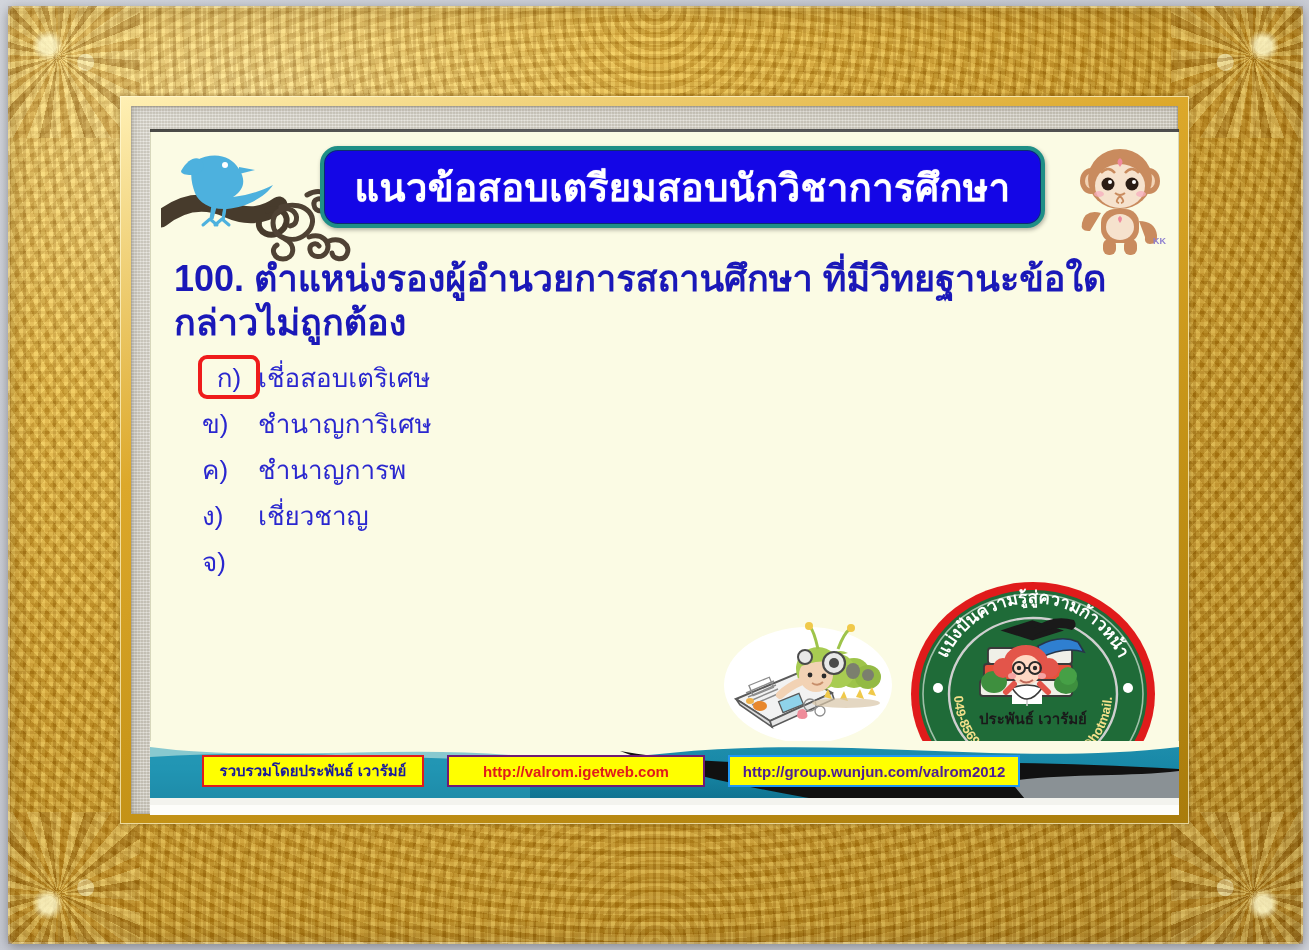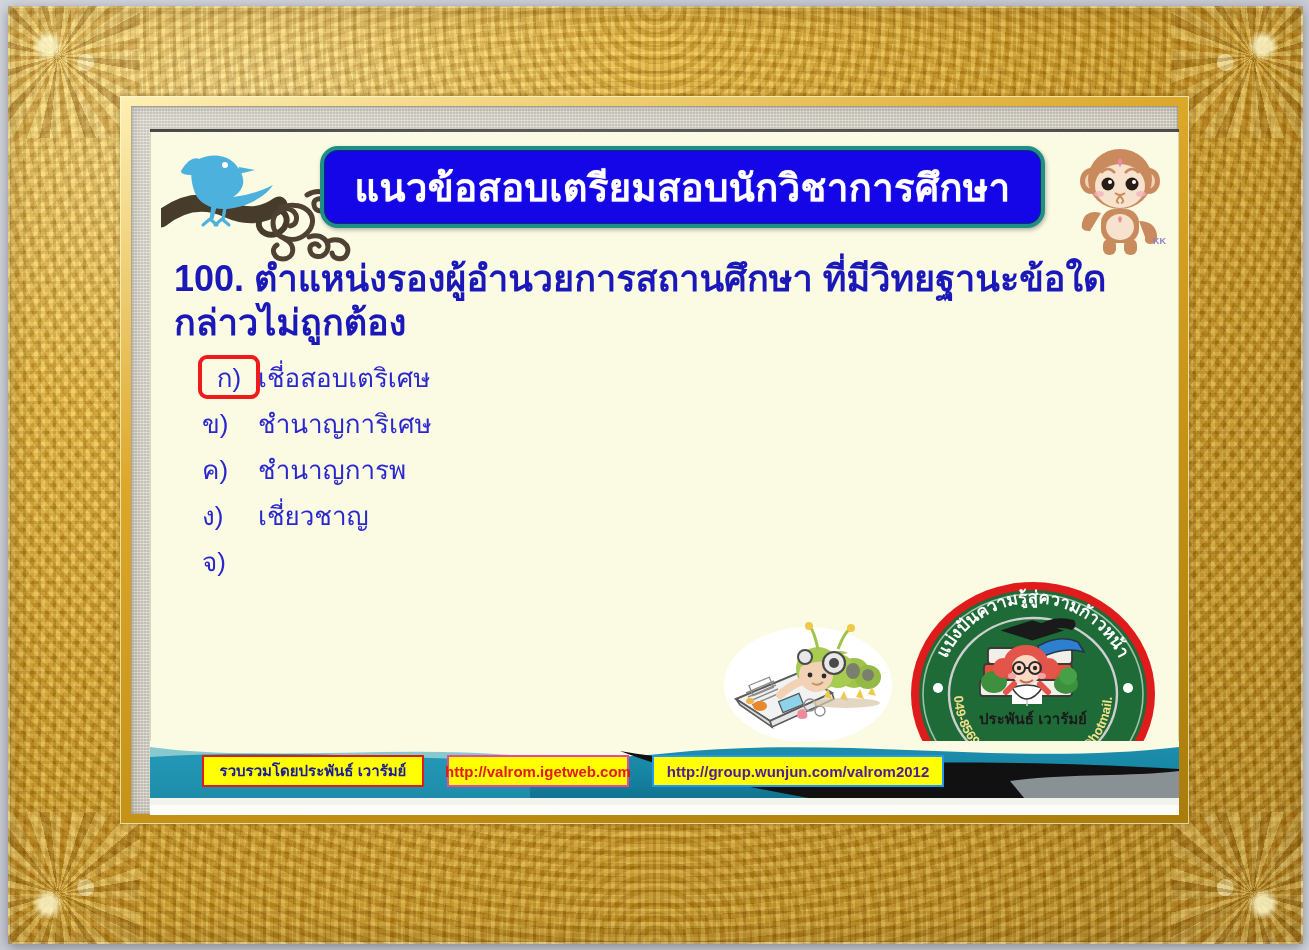--- a/index.html
+++ b/index.html
@@ -185,21 +185,21 @@
   }
   .ribbon {
     background: #ffff00;
     height: 32px;
     display: flex; align-items: center; justify-content: center;
     padding: 0 10px;
     white-space: nowrap;
     font-size: 15px;
   }
   .ribbon.r1 { border: 2px solid #e01b1b; color: #1a1a9c; font-weight: bold; width: 222px; }
-  .ribbon.r2 { border: 2px solid #ec4899; color: #e01b1b; font-weight: bold; width: 182px; }
+  .ribbon.r2 { border: 2px solid #701a75; color: #e01b1b; font-weight: bold; width: 258px; }
   .ribbon.r3 { border: 2px solid #2196f3; color: #4c1d95; font-weight: bold; width: 292px; }
 </style>
 </head>
 <body>
 
 <div id="page">
 
   <div class="frame-outer">
     <div class="frame-relief"></div>
     <div class="frame-corner fc-tl"></div>

